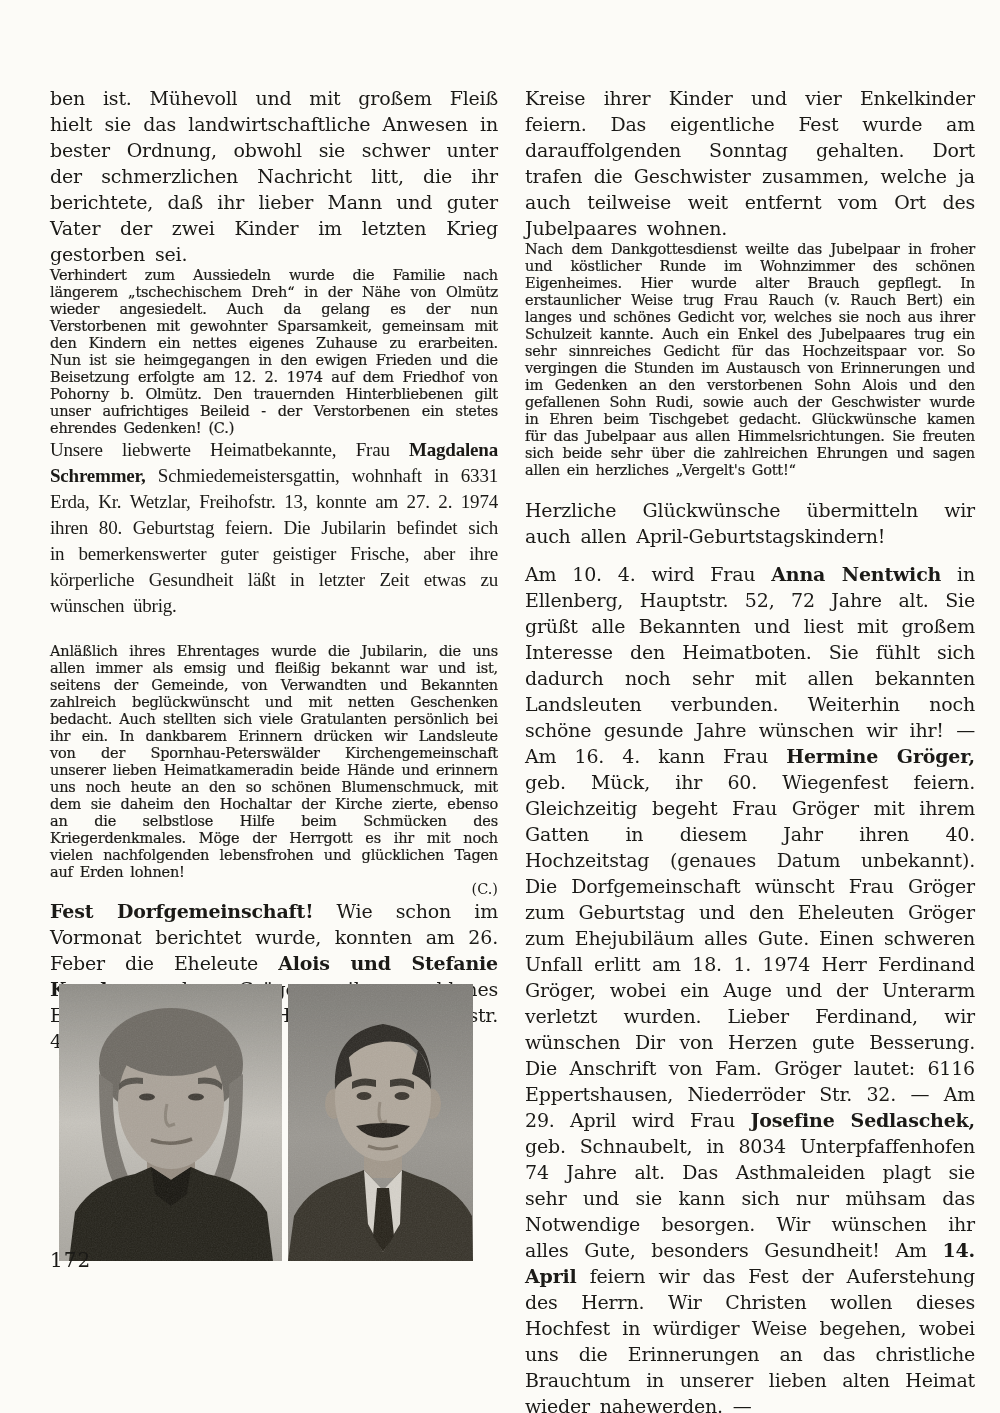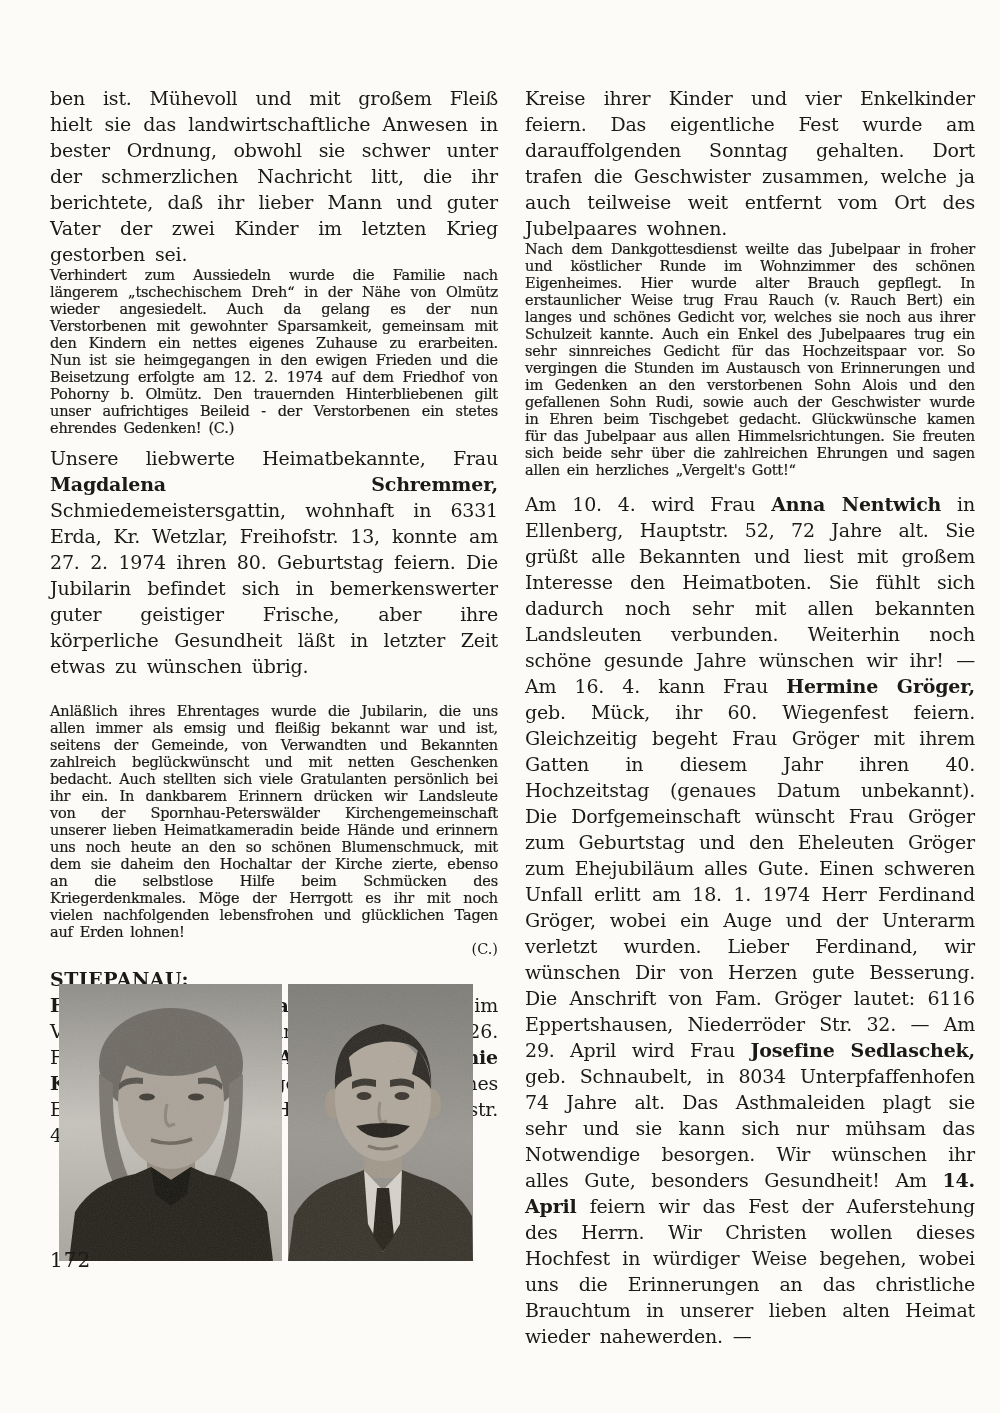--- a/index.html
+++ b/index.html
@@ -22,21 +22,21 @@
     word-spacing:4px; letter-spacing:-0.2px;
   }
   .sm {
     font-size:14.5px; line-height:17px;
     text-align:justify; text-justify:inter-word;
     word-spacing:2.5px; letter-spacing:-0.2px;
     font-weight:bold; -webkit-text-stroke:0.2px #1b1a17;
   }
   .sm { font-weight:normal; }
   .b { font-weight:bold; }
-  .mt16 { margin-top:8px; }
+  .mt16 { margin-top:0;font-family:Liberation Serif, serif; }
   .mt12 { margin-top:24px; }
   .mt8  { margin-top:8px; }
   .mt18 { margin-top:18px; }
   .mt6  { margin-top:12px; }
   .sign { text-align:right; font-size:14.5px; line-height:17px; }
   .head { font-weight:bold; letter-spacing:0.5px; }
   .photos {
     position:absolute; left:59px; top:984px;
     display:flex; gap:6px;
   }
@@ -54,21 +54,20 @@
   <div class="col col-left">
     <p class="lg"><span>ben ist. Mühevoll und mit großem Fleiß hielt sie das landwirtschaftliche Anwesen in bester Ordnung, obwohl sie schwer unter der schmerzlichen Nachricht litt, die ihr berichtete, daß ihr lieber Mann und guter Vater der zwei Kinder im letzten Krieg gestorben sei.</span></p>
 
     <p class="sm"><span>Verhindert zum Aussiedeln wurde die Familie nach längerem „tschechischem Dreh“ in der Nähe von Olmütz wieder angesiedelt. Auch da gelang es der nun Verstorbenen mit gewohnter Sparsamkeit, gemeinsam mit den Kindern ein nettes eigenes Zuhause zu erarbeiten. Nun ist sie heimgegangen in den ewigen Frieden und die Beisetzung erfolgte am 12. 2. 1974 auf dem Friedhof von Pohorny b. Olmütz. Den trauernden Hinterbliebenen gilt unser aufrichtiges Beileid - der Verstorbenen ein stetes ehrendes Gedenken! (C.)</span></p>
 
     <p class="lg mt16"><span>Unsere liebwerte Heimatbekannte, Frau </span><span class="b">Magdalena Schremmer,</span><span> Schmiedemeistersgattin, wohnhaft in 6331 Erda, Kr. Wetzlar, Freihofstr. 13, konnte am 27. 2. 1974 ihren 80. Geburtstag feiern. Die Jubilarin befindet sich in bemerkenswerter guter geistiger Frische, aber ihre körperliche Gesundheit läßt in letzter Zeit etwas zu wünschen übrig.</span></p>
 
     <p class="sm mt12"><span>Anläßlich ihres Ehrentages wurde die Jubilarin, die uns allen immer als emsig und fleißig bekannt war und ist, seitens der Gemeinde, von Verwandten und Bekannten zahlreich beglückwünscht und mit netten Geschenken bedacht. Auch stellten sich viele Gratulanten persönlich bei ihr ein. In dankbarem Erinnern drücken wir Landsleute von der Spornhau-Peterswälder Kirchengemeinschaft unserer lieben Heimatkameradin beide Hände und erinnern uns noch heute an den so schönen Blumenschmuck, mit dem sie daheim den Hochaltar der Kirche zierte, ebenso an die selbstlose Hilfe beim Schmücken des Kriegerdenkmales. Möge der Herrgott es ihr mit noch vielen nachfolgenden lebensfrohen und glücklichen Tagen auf Erden lohnen!</span></p>
     <div class="sign">(C.)</div>
 
-    <p class="lg head mt8">STIEPANAU:</p>
     <p class="lg"><span class="b">Fest Dorfgemeinschaft!</span><span> Wie schon im Vormonat berichtet wurde, konnten am 26. Feber die Eheleute </span><span class="b">Alois und Stefanie Kosch,</span><span> geb. Gröger, ihr goldenes Ehejubiläum in 7081 Hüttlingen, Schillerstr. 42, im</span></p>
   </div>
 
   <div class="photos">
     <svg class="photo" width="223" height="277" viewBox="0 0 223 277" xmlns="http://www.w3.org/2000/svg">
       <defs>
         <linearGradient id="bgw" x1="0" y1="0" x2="0" y2="1">
           <stop offset="0" stop-color="#8f8d87"></stop>
             <stop offset="0.5" stop-color="#c7c4bd"></stop>
             <stop offset="1" stop-color="#a8a59e"></stop>
@@ -133,20 +132,21 @@
       <path d="M89,204 L101,204 L106,252 L95,268 L85,252 Z" fill="#262219"></path>
       <rect width="185" height="277" filter="url(#grain2)" opacity="0.5"></rect>
     </svg>
   </div>
 
   <div class="col col-right">
     <p class="lg"><span>Kreise ihrer Kinder und vier Enkelkinder feiern. Das eigentliche Fest wurde am darauffolgenden Sonntag gehalten. Dort trafen die Geschwister zusammen, welche ja auch teilweise weit entfernt vom Ort des Jubelpaares wohnen.</span></p>
 
     <p class="sm"><span>Nach dem Dankgottesdienst weilte das Jubelpaar in froher und köstlicher Runde im Wohnzimmer des schönen Eigenheimes. Hier wurde alter Brauch gepflegt. In erstaunlicher Weise trug Frau Rauch (v. Rauch Bert) ein langes und schönes Gedicht vor, welches sie noch aus ihrer Schulzeit kannte. Auch ein Enkel des Jubelpaares trug ein sehr sinnreiches Gedicht für das Hochzeitspaar vor. So vergingen die Stunden im Austausch von Erinnerungen und im Gedenken an den verstorbenen Sohn Alois und den gefallenen Sohn Rudi, sowie auch der Geschwister wurde in Ehren beim Tischgebet gedacht. Glückwünsche kamen für das Jubelpaar aus allen Himmelsrichtungen. Sie freuten sich beide sehr über die zahlreichen Ehrungen und sagen allen ein herzliches „Vergelt's Gott!“</span></p>
 
+    <p class="lg mt18"><span>Herzliche Glückwünsche übermitteln wir auch allen April-Geburtstagskindern!</span></p>
 
     <p class="lg mt6"><span>Am 10. 4. wird Frau </span><span class="b">Anna Nentwich</span><span> in Ellenberg, Hauptstr. 52, 72 Jahre alt. Sie grüßt alle Bekannten und liest mit großem Interesse den Heimatboten. Sie fühlt sich dadurch noch sehr mit allen bekannten Landsleuten verbunden. Weiterhin noch schöne gesunde Jahre wünschen wir ihr! — Am 16. 4. kann Frau </span><span class="b">Hermine Gröger,</span><span> geb. Mück, ihr 60. Wiegenfest feiern. Gleichzeitig begeht Frau Gröger mit ihrem Gatten in diesem Jahr ihren 40. Hochzeitstag (genaues Datum unbekannt). Die Dorfgemeinschaft wünscht Frau Gröger zum Geburtstag und den Eheleuten Gröger zum Ehejubiläum alles Gute. Einen schweren Unfall erlitt am 18. 1. 1974 Herr Ferdinand Gröger, wobei ein Auge und der Unterarm verletzt wurden. Lieber Ferdinand, wir wünschen Dir von Herzen gute Besserung. Die Anschrift von Fam. Gröger lautet: 6116 Eppertshausen, Niederröder Str. 32. — Am 29. April wird Frau </span><span class="b">Josefine Sedlaschek,</span><span> geb. Schnaubelt, in 8034 Unterpfaffenhofen 74 Jahre alt. Das Asthmaleiden plagt sie sehr und sie kann sich nur mühsam das Notwendige besorgen. Wir wünschen ihr alles Gute, besonders Gesundheit! Am </span><span class="b">14. April</span><span> feiern wir das Fest der Auferstehung des Herrn. Wir Christen wollen dieses Hochfest in würdiger Weise begehen, wobei uns die Erinnerungen an das christliche Brauchtum in unserer lieben alten Heimat wieder nahewerden. —</span></p>
 
   </div>
 
   <div class="pageno">172</div>
 
 </div>
 
 </body></html>

